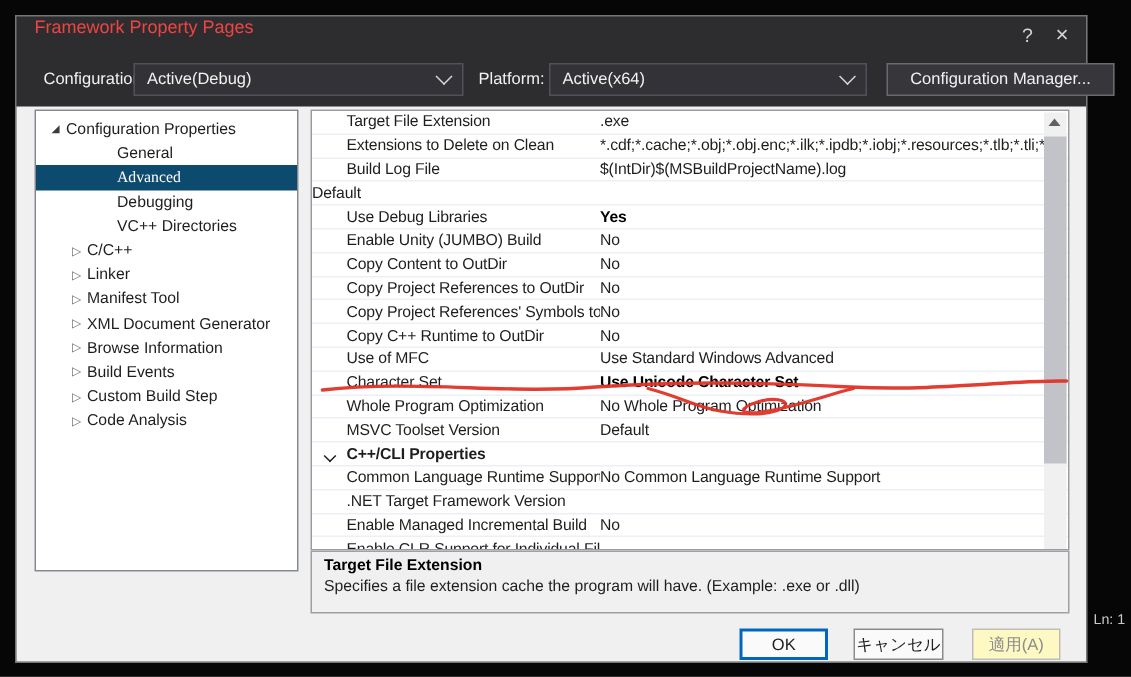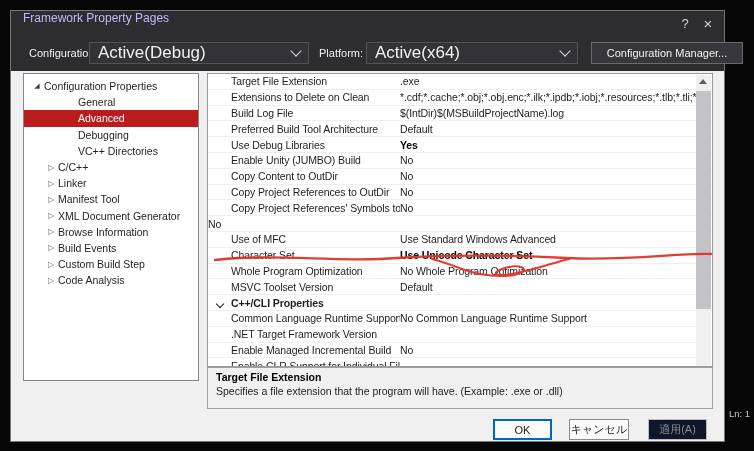--- a/index.html
+++ b/index.html
@@ -2,47 +2,47 @@
 <html><head>
 <meta charset="utf-8">
 <style>
   html,body{margin:0;padding:0;background:#060606;}
   .stage{position:relative;width:754px;height:451px;overflow:hidden;background:#060606;
          font-family:"Liberation Sans",sans-serif;-webkit-font-smoothing:antialiased;}
   .dialog{position:absolute;left:10px;top:10px;width:713px;height:430px;
           background:#2d2d30;border:1px solid #767676;box-sizing:content-box;}
   
   .titlebar{position:absolute;left:0;top:0;width:100%;height:26px;}
-  .title{position:absolute;left:12px;top:0;font-size:12px;color:#c4b5fd;}
+  .title{position:absolute;left:12px;top:0;font-size:12px;color:#ef4444;}
   .tb-btn{position:absolute;top:4px;width:18px;height:18px;color:#d2d2d2;text-align:center;line-height:18px;cursor:default;}
   .tb-help{right:30px;font-size:13px;}
   .tb-close{right:7px;font-size:15px;}
   
   .configbar{position:absolute;left:0;top:26px;width:100%;height:34px;}
   .cfg-label{position:absolute;top:10px;font-size:11px;color:#f1f1f1;}
   .lbl-config{left:18px;} .lbl-platform{left:308px;}
   .combo{position:absolute;top:5px;height:22px;background:#333337;border:1px solid #51515a;
-         color:#f1f1f1;font-size:17px;display:flex;align-items:center;padding:0 8px;box-sizing:border-box;}
+         color:#f1f1f1;font-size:11px;display:flex;align-items:center;padding:0 8px;box-sizing:border-box;}
   .combo-config{left:78px;width:220px;} .combo-platform{left:355px;width:212px;}
   .combo .val{flex:1;white-space:nowrap;overflow:hidden;}
   .chev{width:7px;height:7px;border-right:1px solid #d8d8d8;border-bottom:1px solid #d8d8d8;
         transform:rotate(45deg);margin-top:-4px;flex-shrink:0;}
   .cfg-mgr{position:absolute;left:580px;top:5px;width:152px;height:22px;background:#37373b;
            border:1px solid #6a6a6e;color:#f1f1f1;font-size:11px;font-family:inherit;}
   
   .body{position:absolute;left:0;top:60px;width:713px;height:370px;background:#f0f0f0;}
   
   .tree{position:absolute;left:12px;top:2px;width:176px;height:308px;background:#ffffff;
         border:1px solid #828790;box-sizing:border-box;overflow:hidden;font-size:10.5px;
         color:#1e1e1e;padding-top:4px;}
   .tree-row{height:16.2px;display:flex;align-items:center;white-space:nowrap;cursor:default;}
   .tree-row .twisty{width:14px;text-align:center;flex-shrink:0;}
   .tw-exp{font-size:7px;color:#3c3c3c;} .tw-col{font-size:8px;color:#6d6d6d;}
   .tree-row.root{padding-left:6px;} .tree-row.branch{padding-left:20px;} .tree-row.leaf{padding-left:54px;}
-  .tree-row.selected{background:#b91c1c;color:#ffffff;}
+  .tree-row.selected{background:#0c4a6e;color:#ffffff;font-family:Liberation Serif, serif;}
   
   .grid{position:absolute;left:196px;top:2px;width:506px;height:294px;background:#ffffff;
         border:1px solid #9a9a9f;box-sizing:border-box;overflow:hidden;font-size:10.5px;
         color:#1e1e1e;letter-spacing:-0.1px;}
   .grid-row{height:15.8px;display:flex;align-items:center;border-bottom:1px solid #ebf0f6;box-sizing:border-box;}
   .g-label{width:192px;padding-left:23px;box-sizing:border-box;overflow:hidden;white-space:nowrap;flex-shrink:0;}
   .g-value{flex:1;overflow:hidden;white-space:nowrap;padding-right:18px;}
   .vbold{font-weight:bold;color:#000;}
   .grid-row.header .g-label{font-weight:bold;padding-left:0;width:auto;}
   .sec-chev{width:23px;display:flex;justify-content:center;flex-shrink:0;}
@@ -59,21 +59,21 @@
   
   .desc{position:absolute;left:196px;top:296px;width:506px;height:42px;background:#f0f0f0;
         border:1px solid #9da0a5;box-sizing:border-box;padding:3px 8px;}
   .desc-title{font-size:10.5px;font-weight:bold;color:#000;}
   .desc-text{font-size:10.5px;color:#1e1e1e;margin-top:2px;}
   
   .btn{position:absolute;top:348px;height:21px;font-size:11px;font-family:inherit;
        background:#fafafa;border:1px solid #8a8a8a;color:#1e1e1e;padding:0;}
   .btn-ok{left:482px;width:59px;border:2px solid #0067c0;}
   .btn-cancel{left:558px;width:60px;}
-  .btn-apply{left:637px;width:59px;background:#0f172a;color:#8b8b8b;border:1px solid #bdbdbd;}
+  .btn-apply{left:637px;width:59px;background:#fef9c3;color:#8b8b8b;border:1px solid #bdbdbd;}
   
   .status-ln{position:absolute;left:729px;top:408px;font-size:9.5px;color:#c8c8c8;}
 </style>
 </head>
 <body>
 
 <div class="stage">
   <div class="dialog">
 
     <div class="titlebar">
@@ -157,21 +157,20 @@
             </div>
             <div class="grid-row">
               <span class="g-label">Extensions to Delete on Clean</span>
               <span class="g-value">*.cdf;*.cache;*.obj;*.obj.enc;*.ilk;*.ipdb;*.iobj;*.resources;*.tlb;*.tli;*.tlh</span>
             </div>
             <div class="grid-row">
               <span class="g-label">Build Log File</span>
               <span class="g-value">$(IntDir)$(MSBuildProjectName).log</span>
             </div>
             <div class="grid-row">
-              <span class="g-label">Preferred Build Tool Architecture</span>
               <span class="g-value">Default</span>
             </div>
             <div class="grid-row">
               <span class="g-label">Use Debug Libraries</span>
               <span class="g-value vbold">Yes</span>
             </div>
             <div class="grid-row">
               <span class="g-label">Enable Unity (JUMBO) Build</span>
               <span class="g-value">No</span>
             </div>
@@ -181,20 +180,21 @@
             </div>
             <div class="grid-row">
               <span class="g-label">Copy Project References to OutDir</span>
               <span class="g-value">No</span>
             </div>
             <div class="grid-row">
               <span class="g-label">Copy Project References' Symbols to OutDir</span>
               <span class="g-value">No</span>
             </div>
             <div class="grid-row">
+              <span class="g-label">Copy C++ Runtime to OutDir</span>
               <span class="g-value">No</span>
             </div>
             <div class="grid-row">
               <span class="g-label">Use of MFC</span>
               <span class="g-value">Use Standard Windows Advanced</span>
             </div>
             <div class="grid-row">
               <span class="g-label">Character Set</span>
               <span class="g-value vbold">Use Unicode Character Set</span>
             </div>
@@ -235,21 +235,21 @@
         </div>
       </div>
 
       <svg class="annotation" width="520" height="46" viewBox="0 0 520 46">
         <path d="M 18,11 C 80,4 140,14 200,9 C 260,5 310,6 370,9 C 430,12 480,4 514,5" fill="none" stroke-width="2.3" stroke-linecap="round" opacity="0.95" stroke="#df3327"></path>
         <path d="M 235,10 C 258,16 266,22 283,25 C 300,28 320,28 326,22 C 329,17 318,16 308,19 C 296,23 295,27 308,26 C 328,24 355,14 372,10" fill="none" stroke-width="2.1" stroke-linecap="round" opacity="0.95" stroke="#df3327"></path>
       </svg>
 
       <div class="desc">
         <div class="desc-title">Target File Extension</div>
-        <div class="desc-text">Specifies a file extension that the program will have. (Example: .exe or .dll)</div>
+        <div class="desc-text">Specifies a file extension cache the program will have. (Example: .exe or .dll)</div>
       </div>
 
       <button class="btn btn-ok">OK</button>
       <button class="btn btn-cancel">キャンセル</button>
       <button class="btn btn-apply" disabled="">適用(A)</button>
     </div>
   </div>
 
   <span class="status-ln">Ln: 1</span>
 </div>

